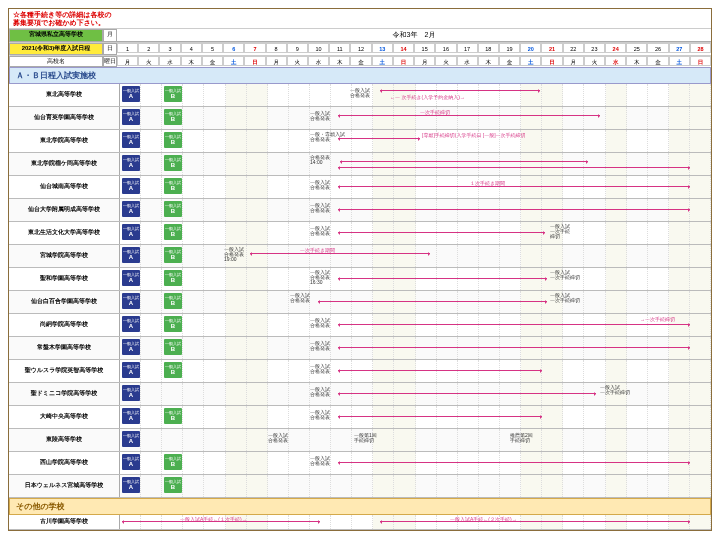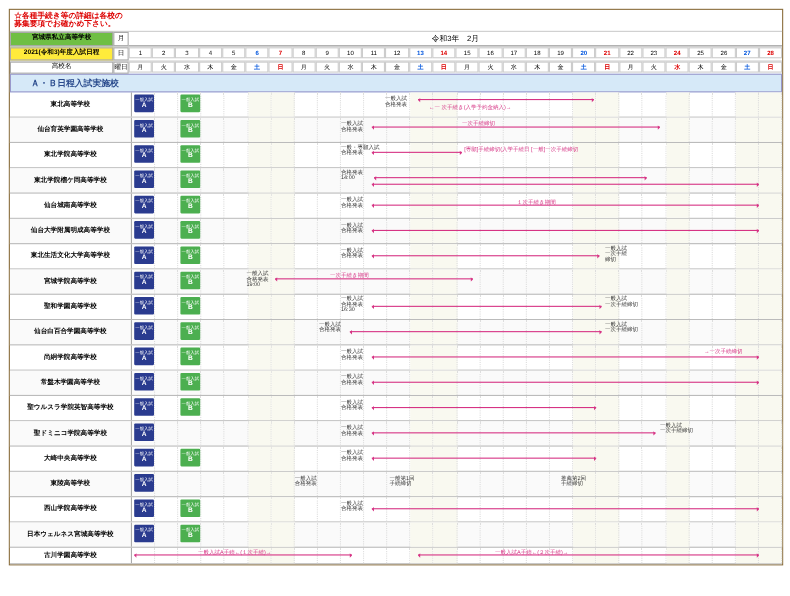--- a/index.html
+++ b/index.html
@@ -8,21 +8,21 @@
   .header-row { display: flex; border-top: 1px solid #ccc; }
   .lh-cell { border: 0.5px solid #aaa; padding: 1px 2px; text-align: center; font-size: 6px; line-height: 1.2; }
   .lh-green { background: #6fbf44; color: #000; font-weight: bold; }
   .lh-yellow { background: #ffeb3b; color: #000; font-weight: bold; }
   .cal-area { flex: 1; display: flex; flex-direction: column; }
   .cal-title { text-align: center; font-size: 7px; border-bottom: 0.5px solid #aaa; padding: 1px; }
   .day-row { display: flex; height: 10px; }
   .day-cell { flex: 1; border: 0.5px solid #ccc; text-align: center; font-size: 5.5px; line-height: 10px; overflow: hidden; }
   .sat { color: #05d; font-weight: bold; }
   .sun { color: #d00; font-weight: bold; }
-  .section-bar { background: #d6e9f8; border: 0.5px solid #99c; padding: 2px 18px; font-weight: bold; font-size: 8px; color: #2a4b8d; }
+  .section-bar { background: #d6e9f8; border: 0.5px solid #99c; padding: 2px 6px; font-weight: bold; font-size: 8px; color: #2a4b8d; }
   .section-bar.other { background: #ffe9b3; color: #8a5a00; border-color: #d4a94a; }
   .grid { position: relative; }
   .school-row { display: flex; border-bottom: 0.5px solid #bbb; min-height: 22px; position: relative; }
   .school-row:nth-child(even) { background: #fafafa; }
   .school-name { width: 108px; border-right: 0.5px solid #aaa; display: flex; align-items: center; justify-content: center; text-align: center; font-size: 6px; padding: 1px; font-weight: bold; }
   .timeline { flex: 1; position: relative; display: flex; }
   .tl-cell { flex: 1; border-right: 0.5px dotted #ddd; }
   .tl-cell.wkend { background: #f9f9f0; }
   .badge { position: absolute; top: 2px; height: 16px; width: 18px; display: flex; flex-direction: column; align-items: center; justify-content: center; color: #fff; font-size: 5px; border-radius: 1px; line-height: 1; }
   .badge .t1 { font-size: 4px; }
@@ -912,20 +912,21 @@
             <span class="t2">A</span>
           </div>
           <div class="badge badge-b">
             <span class="t1">一般入試</span>
             <span class="t2">B</span>
           </div>
         </div>
       </div>
     </div>
 
+  <div class="section-bar other">その他の学校</div>
 
   <div class="grid" id="other-grid">
       <div class="school-row small-row">
         <div class="school-name">古川学園高等学校</div>
         <div class="timeline">
           <div class="tl-cell"></div>
           <div class="tl-cell"></div>
           <div class="tl-cell"></div>
           <div class="tl-cell"></div>
           <div class="tl-cell"></div>

